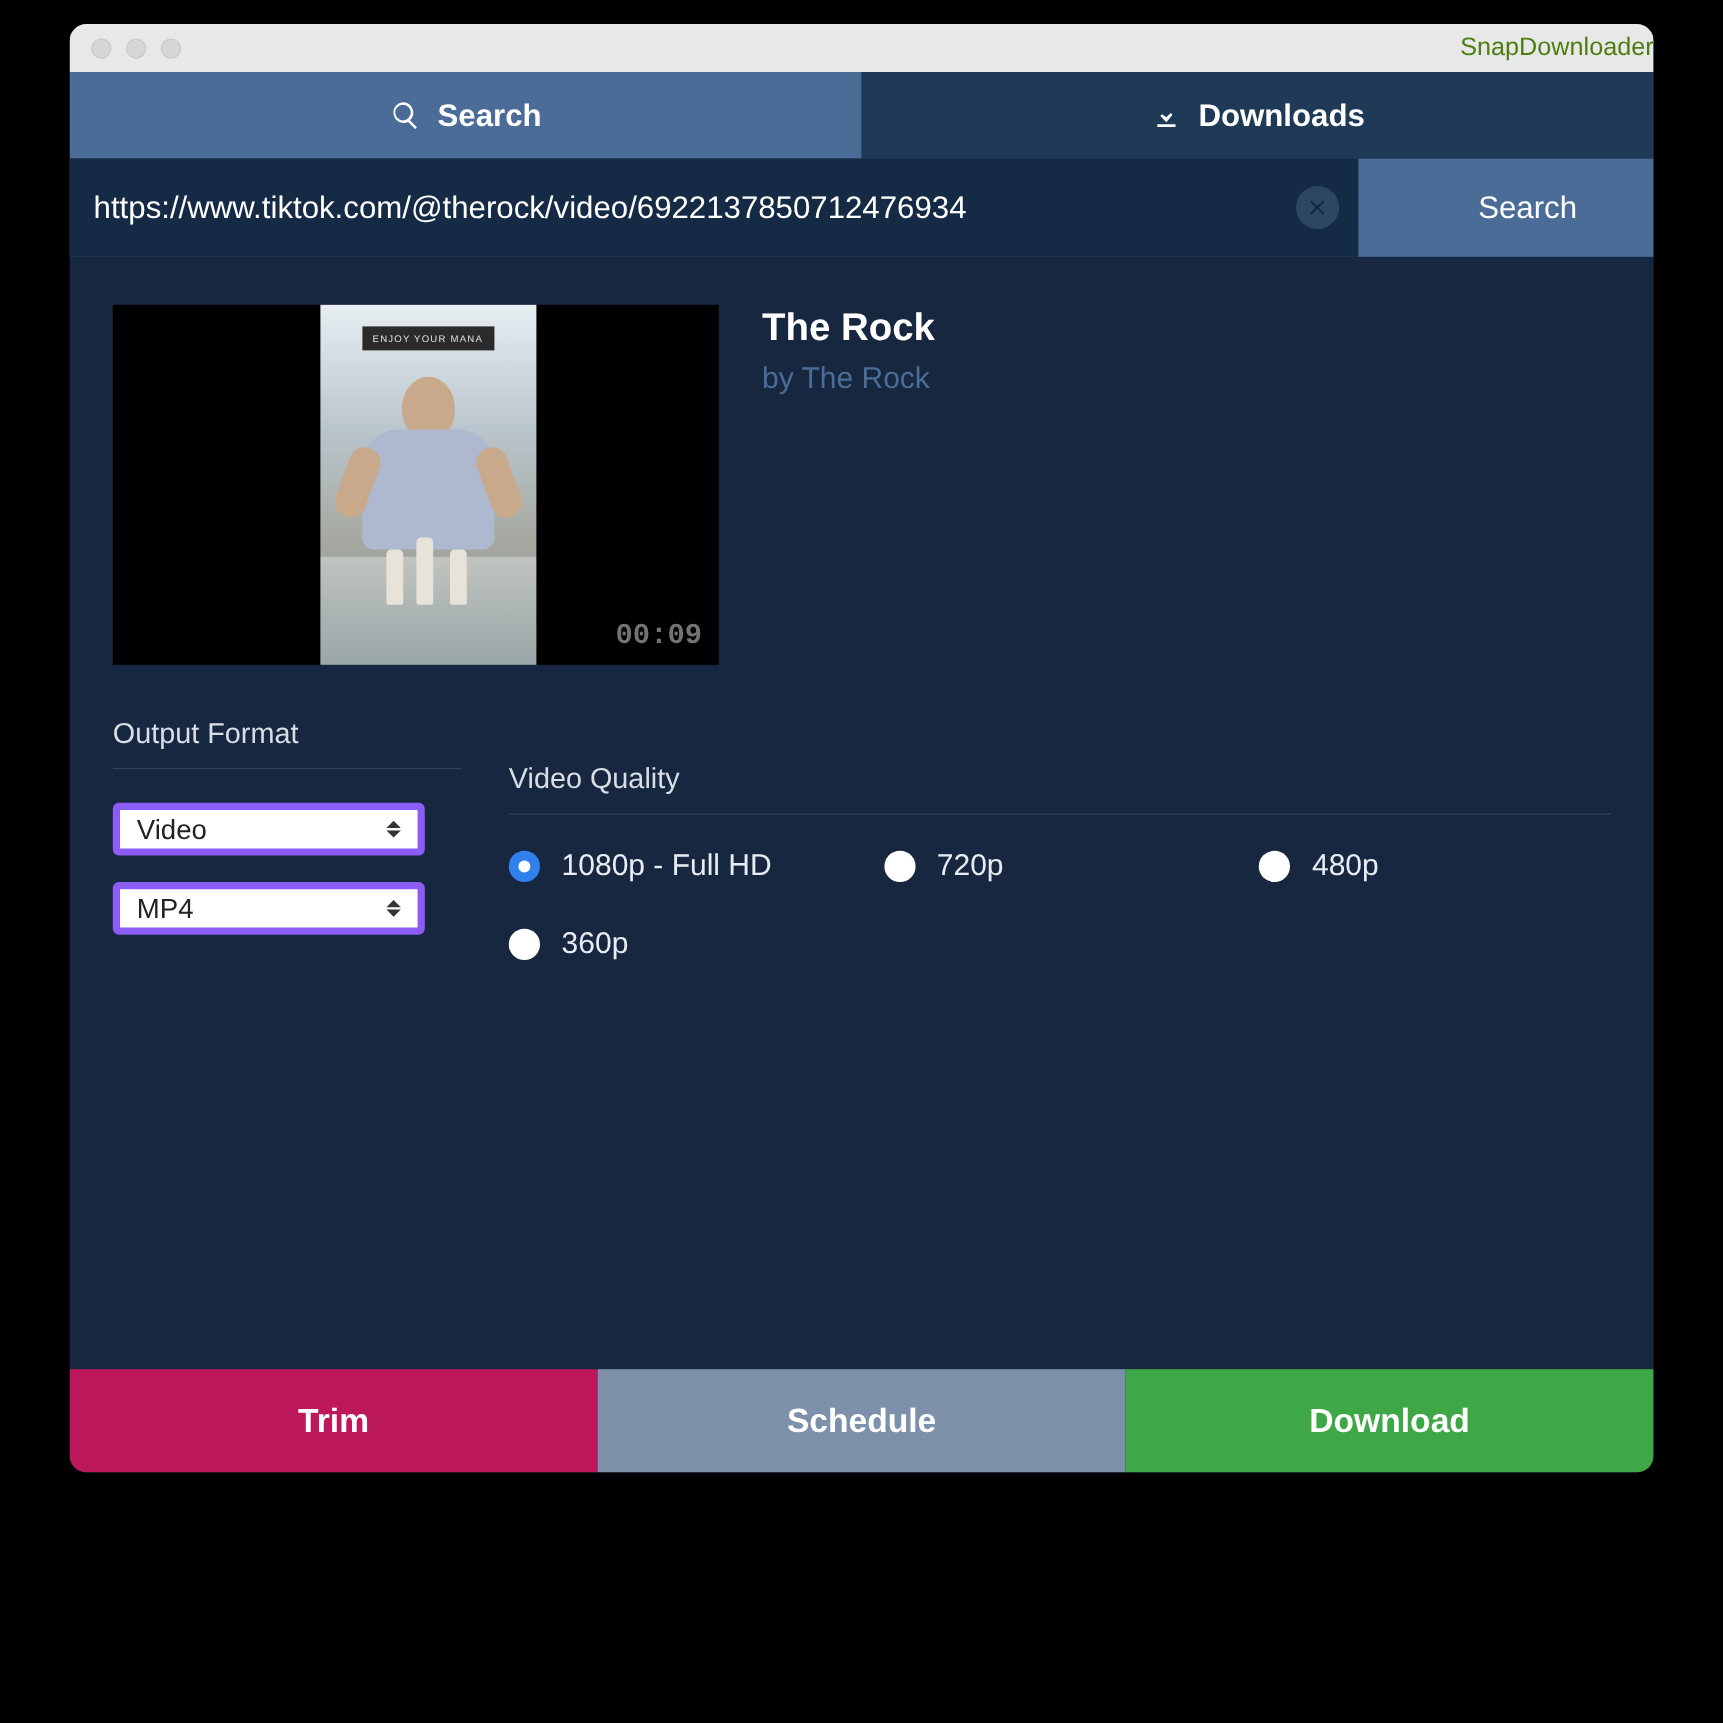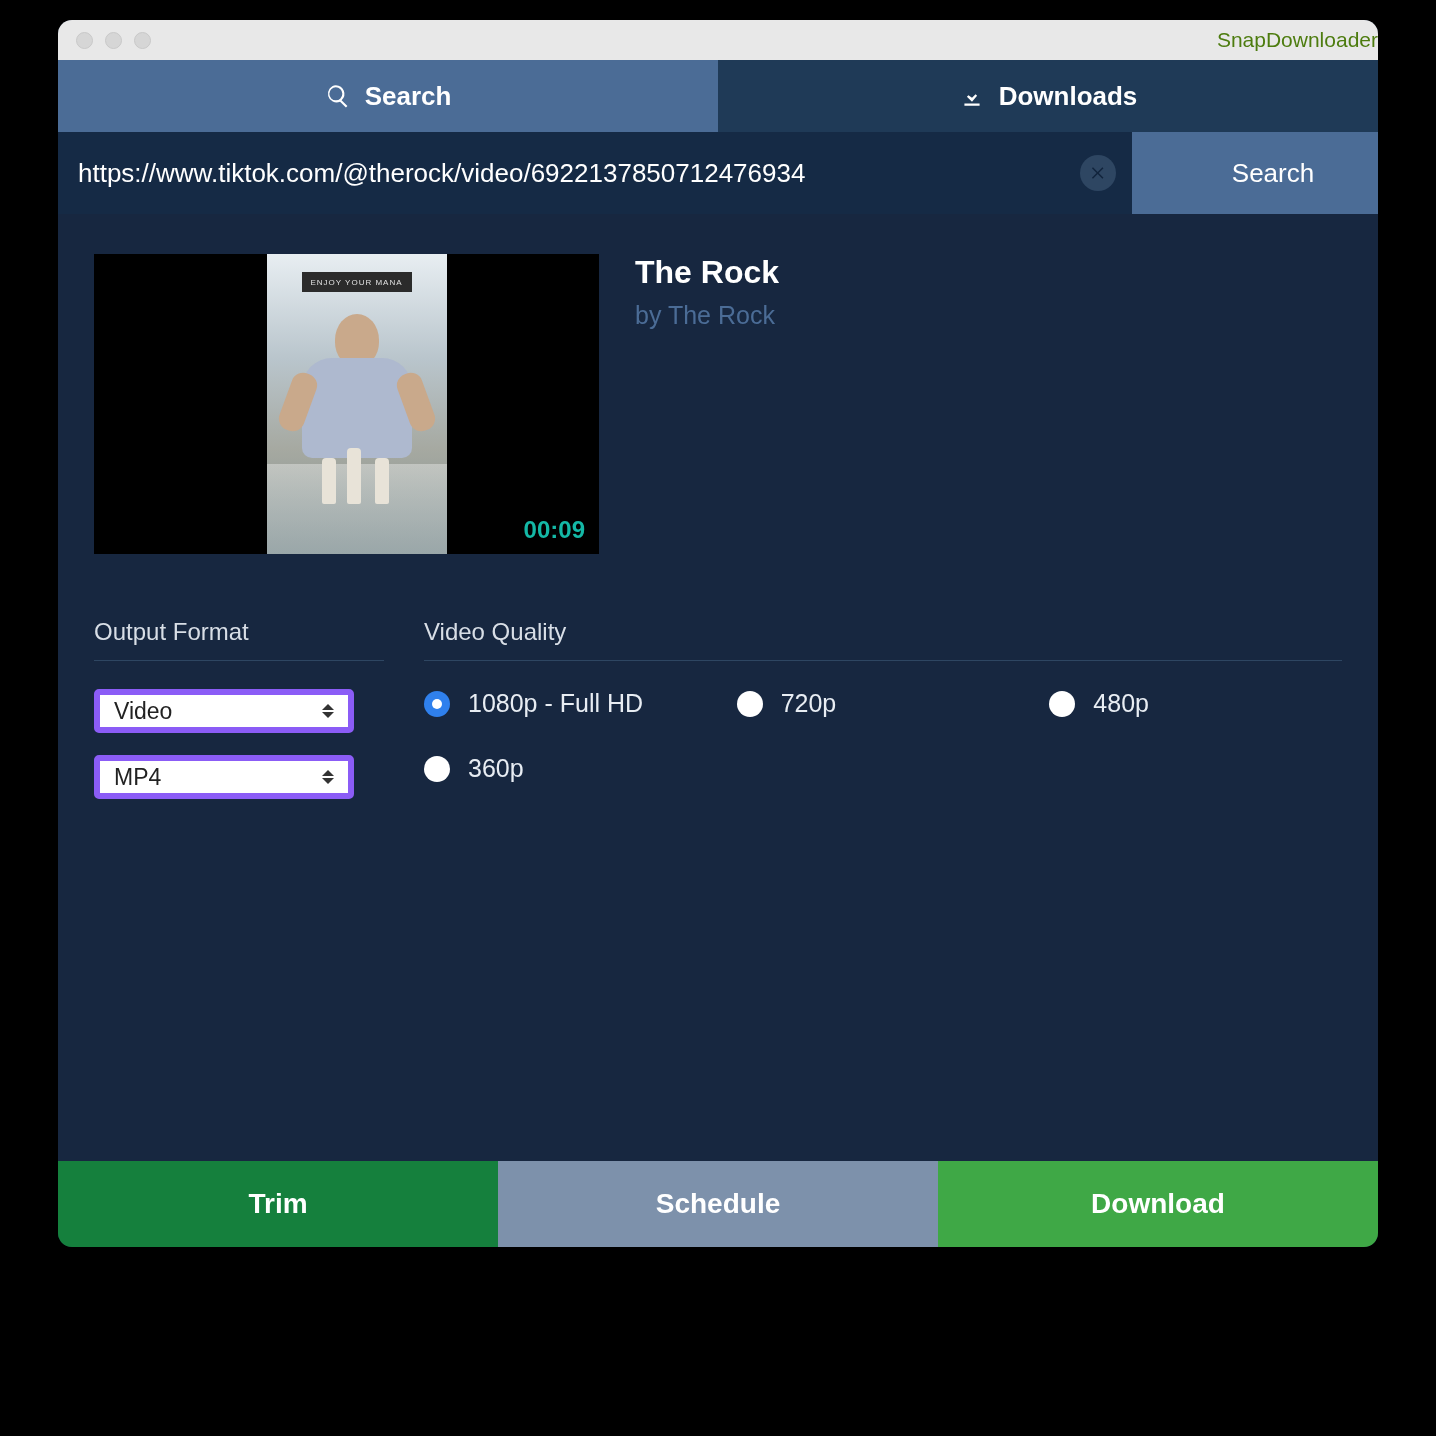--- a/index.html
+++ b/index.html
@@ -188,39 +188,41 @@
     width: 14px; height: 46px;
     background: #e8e3d8;
     border-radius: 4px 4px 2px 2px;
   }
   .thumb-inner .bottle.b1 { left: 55px; }
   .thumb-inner .bottle.b2 { left: 80px; height: 56px; }
   .thumb-inner .bottle.b3 { left: 108px; }
   .duration {
     position: absolute;
     right: 14px; bottom: 10px;
-    color: #14b8a6;
+    color: #737373;
     font-size: 24px;
     font-weight: 700;
+    font-family: Liberation Mono, monospace;
   }
   .video-meta h2 {
     color: #fff;
     font-size: 32px;
     font-weight: 700;
     margin-bottom: 10px;
   }
   .video-meta .author {
     color: #4b6c96;
     font-size: 25px;
   }
 
   .options {
     display: flex;
     gap: 40px;
-    margin-top: 64px;
+    margin-top: 44px;
+    align-items: flex-end;
   }
   .col-format { width: 290px; }
   .col-quality { flex: 1; }
   .sec-title {
     color: #d8dee6;
     font-size: 24px;
     font-weight: 500;
     padding-bottom: 14px;
     border-bottom: 1px solid #2e4662;
     margin-bottom: 28px;
@@ -297,21 +299,21 @@
   .footer .fbtn {
     flex: 1;
     display: flex;
     align-items: center;
     justify-content: center;
     color: #fff;
     font-size: 28px;
     font-weight: 700;
     cursor: pointer;
   }
-  .fbtn.trim { background: #15803d; }
+  .fbtn.trim { background: #be185d; }
   .fbtn.schedule { background: #7d91ab; }
   .fbtn.download { background: #3fa846; }
 </style>
 </head>
 <body>
 
 <div class="window">
 
   <div class="titlebar">
     <div class="traffic-lights">

